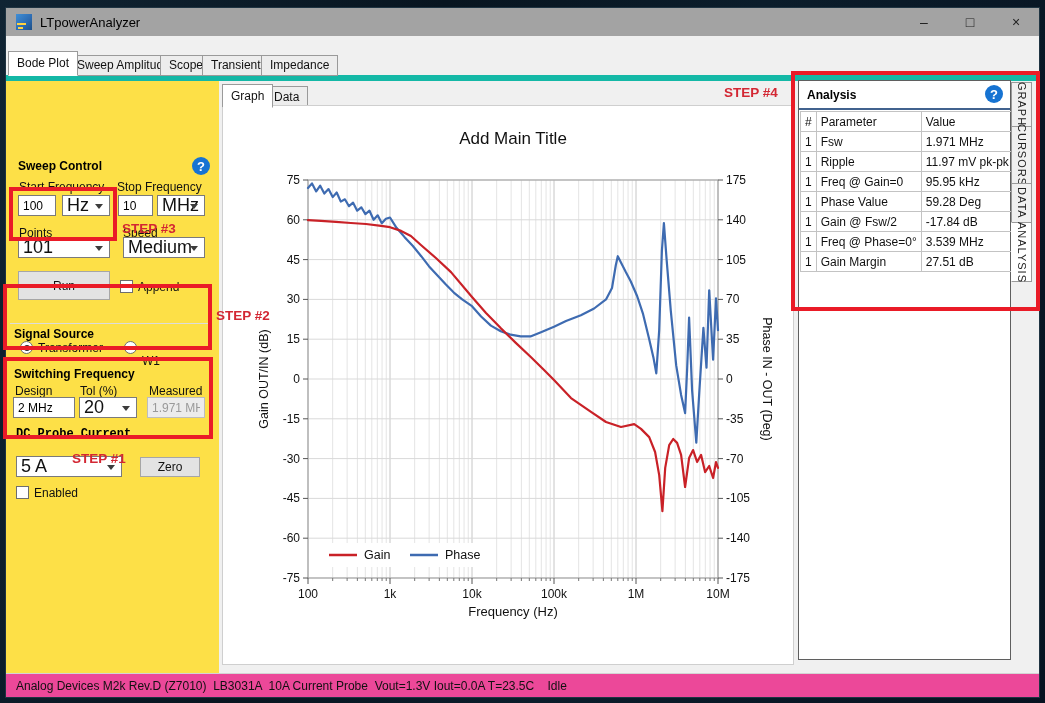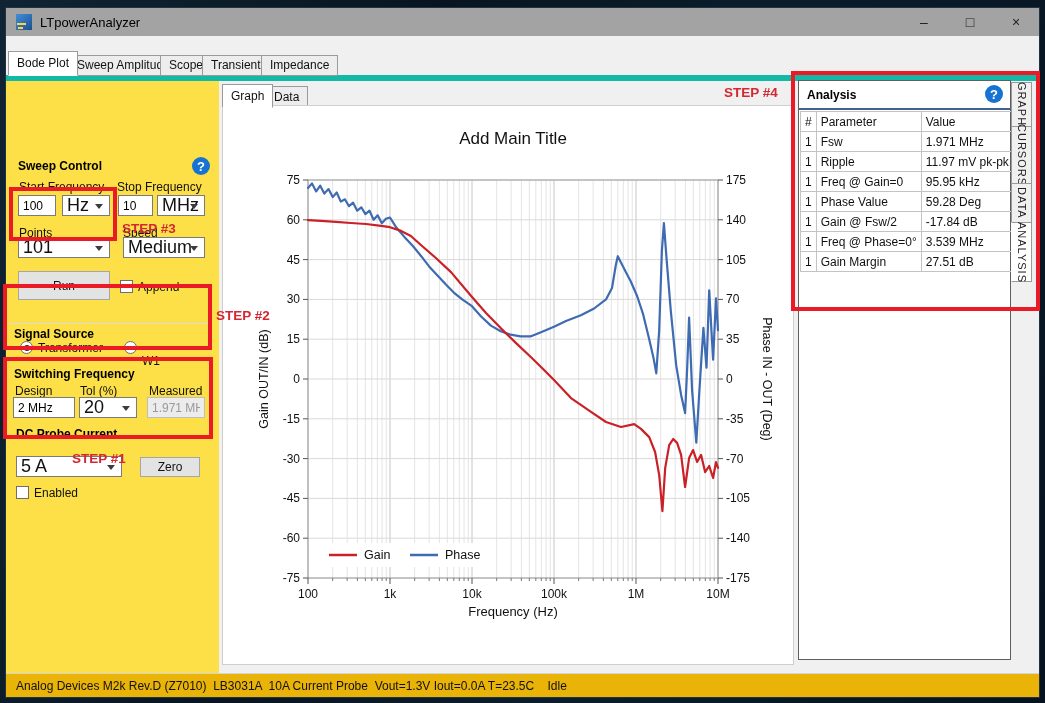--- a/index.html
+++ b/index.html
@@ -44,21 +44,21 @@
   .antable{position:absolute;left:1px;top:30px;width:209px;border-collapse:collapse;font-size:12px;}
   .antable td,.antable th{border:1px solid #c3c3c3;height:19px;padding:0 4px;font-weight:normal;text-align:left;white-space:nowrap;}
   .antable th{text-align:left;}
   .antable .c0{width:28px;}
   .antable .c1{width:96px;}
   
   .vtab{position:absolute;left:1005px;width:21px;background:#f0f0f0;border:1px solid #9a9a9a;box-sizing:border-box;
     writing-mode:vertical-rl;display:flex;align-items:center;justify-content:center;font-size:11px;letter-spacing:1px;color:#222;}
   .vtab.active{background:#fff;border-left:1px solid #fff;z-index:2;}
   
-  .statusbar{position:absolute;left:0;top:665px;width:100%;height:24px;background:#eab308;border-top:1px solid #d4d4d4;display:flex;align-items:center;padding-left:10px;box-sizing:border-box;font-size:12px;white-space:pre;}
+  .statusbar{position:absolute;left:0;top:665px;width:100%;height:24px;background:#ec4899;border-top:1px solid #d4d4d4;display:flex;align-items:center;padding-left:10px;box-sizing:border-box;font-size:12px;white-space:pre;}
   
   .redbox{position:absolute;border:4px solid #ea1b27;box-sizing:border-box;pointer-events:none;}
   .steplabel{position:absolute;color:#d32733;font-weight:bold;font-size:13.5px;white-space:nowrap;}
 </style>
 </head>
 <body>
 
 <div class="screen">
   <div class="window">
 
@@ -124,21 +124,21 @@
       <div class="lbl" style="left:9px;top:303px;">Design</div>
       <div class="lbl" style="left:74px;top:303px;">Tol (%)</div>
       <div class="lbl" style="left:143px;top:303px;">Measured</div>
       <input class="tb" style="left: 7px; top: 316px; width: 62px; height: 21px;" value="2 MHz">
       <div class="combo" style="left:73px;top:316px;width:58px;height:21px;">
         <span>20</span>
         <span class="chev"></span>
       </div>
       <input class="tb" style="left: 141px; top: 316px; width: 58px; height: 21px;" disabled="" value="1.971 MHz">
 
-      <div class="grouptitle" style="left:10px;top:346px;">DC Probe Current</div>
+      <div class="grouptitle" style="left:10px;top:346px;font-family:Liberation Mono, monospace;">DC Probe Current</div>
       <div class="combo" style="left:10px;top:375px;width:106px;height:21px;">
         <span>5 A</span>
         <span class="chev"></span>
       </div>
       <div class="btn" style="left:134px;top:376px;width:60px;height:20px;">Zero</div>
       <div class="checkbox" style="left:10px;top:405px;"></div>
       <div class="lbl" style="left:28px;top:405px;">Enabled</div>
     </div>
 
     <div class="tab active" style="left:216px;top:76px;bottom:auto;height:22px;line-height:22px;z-index:3;">Graph</div>

